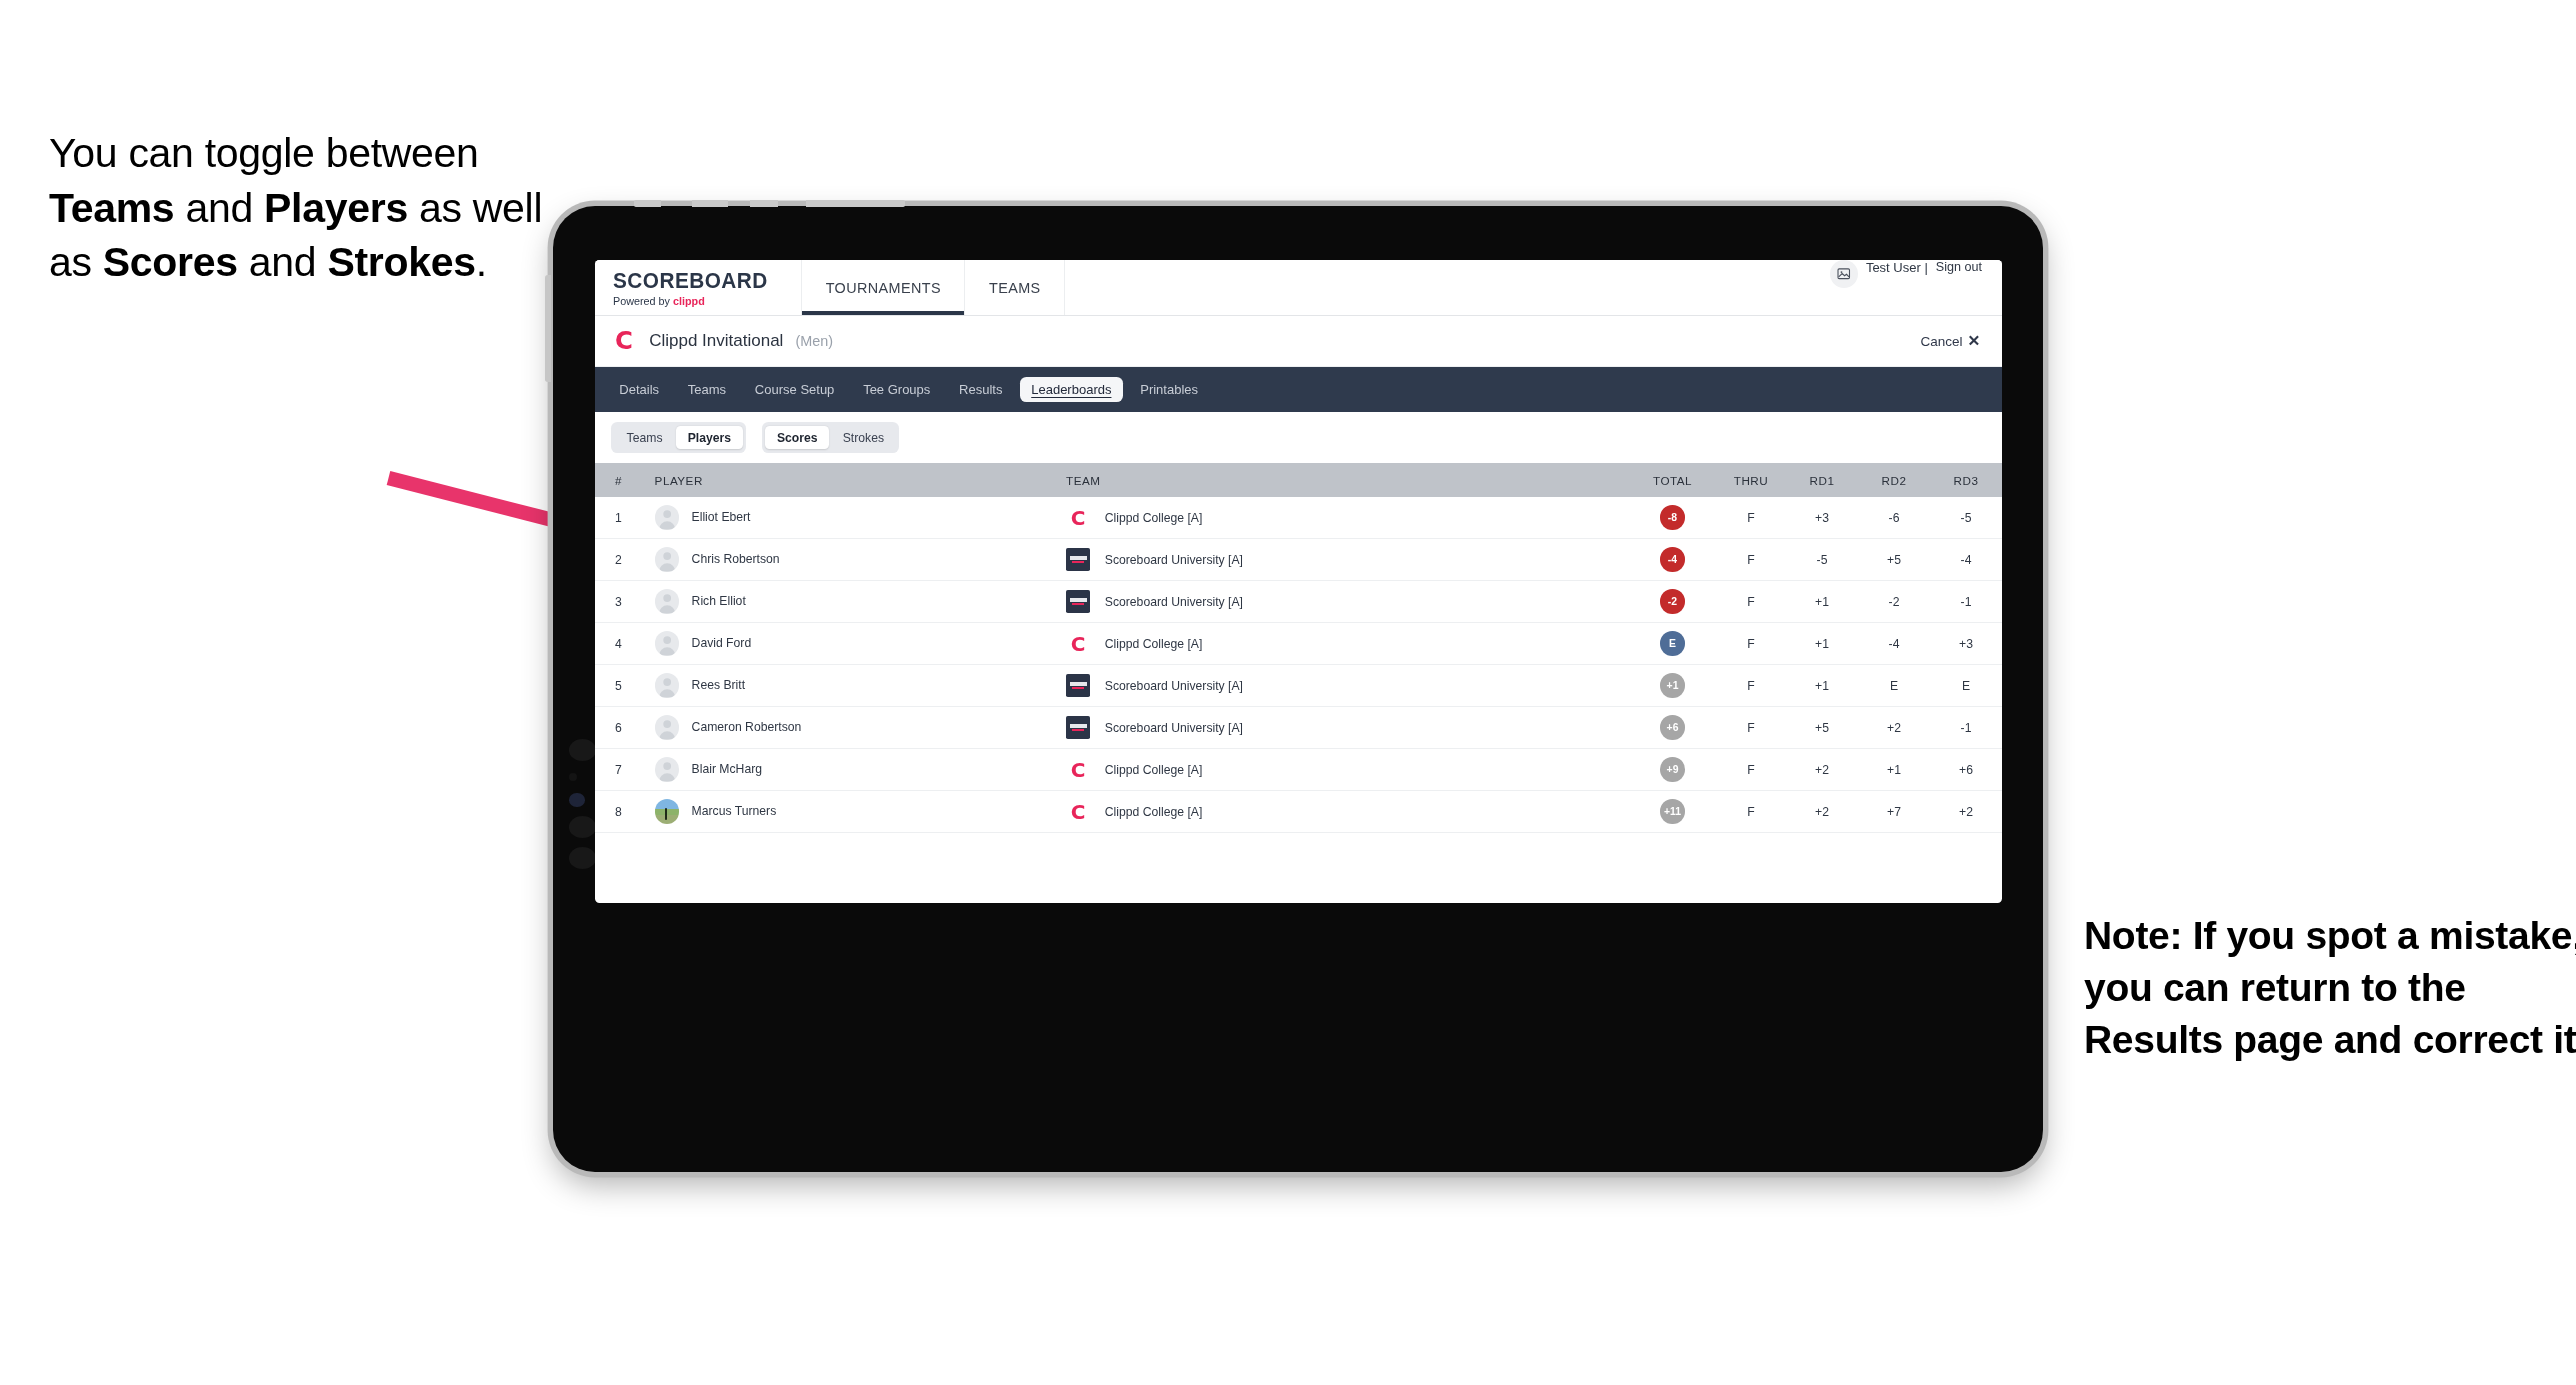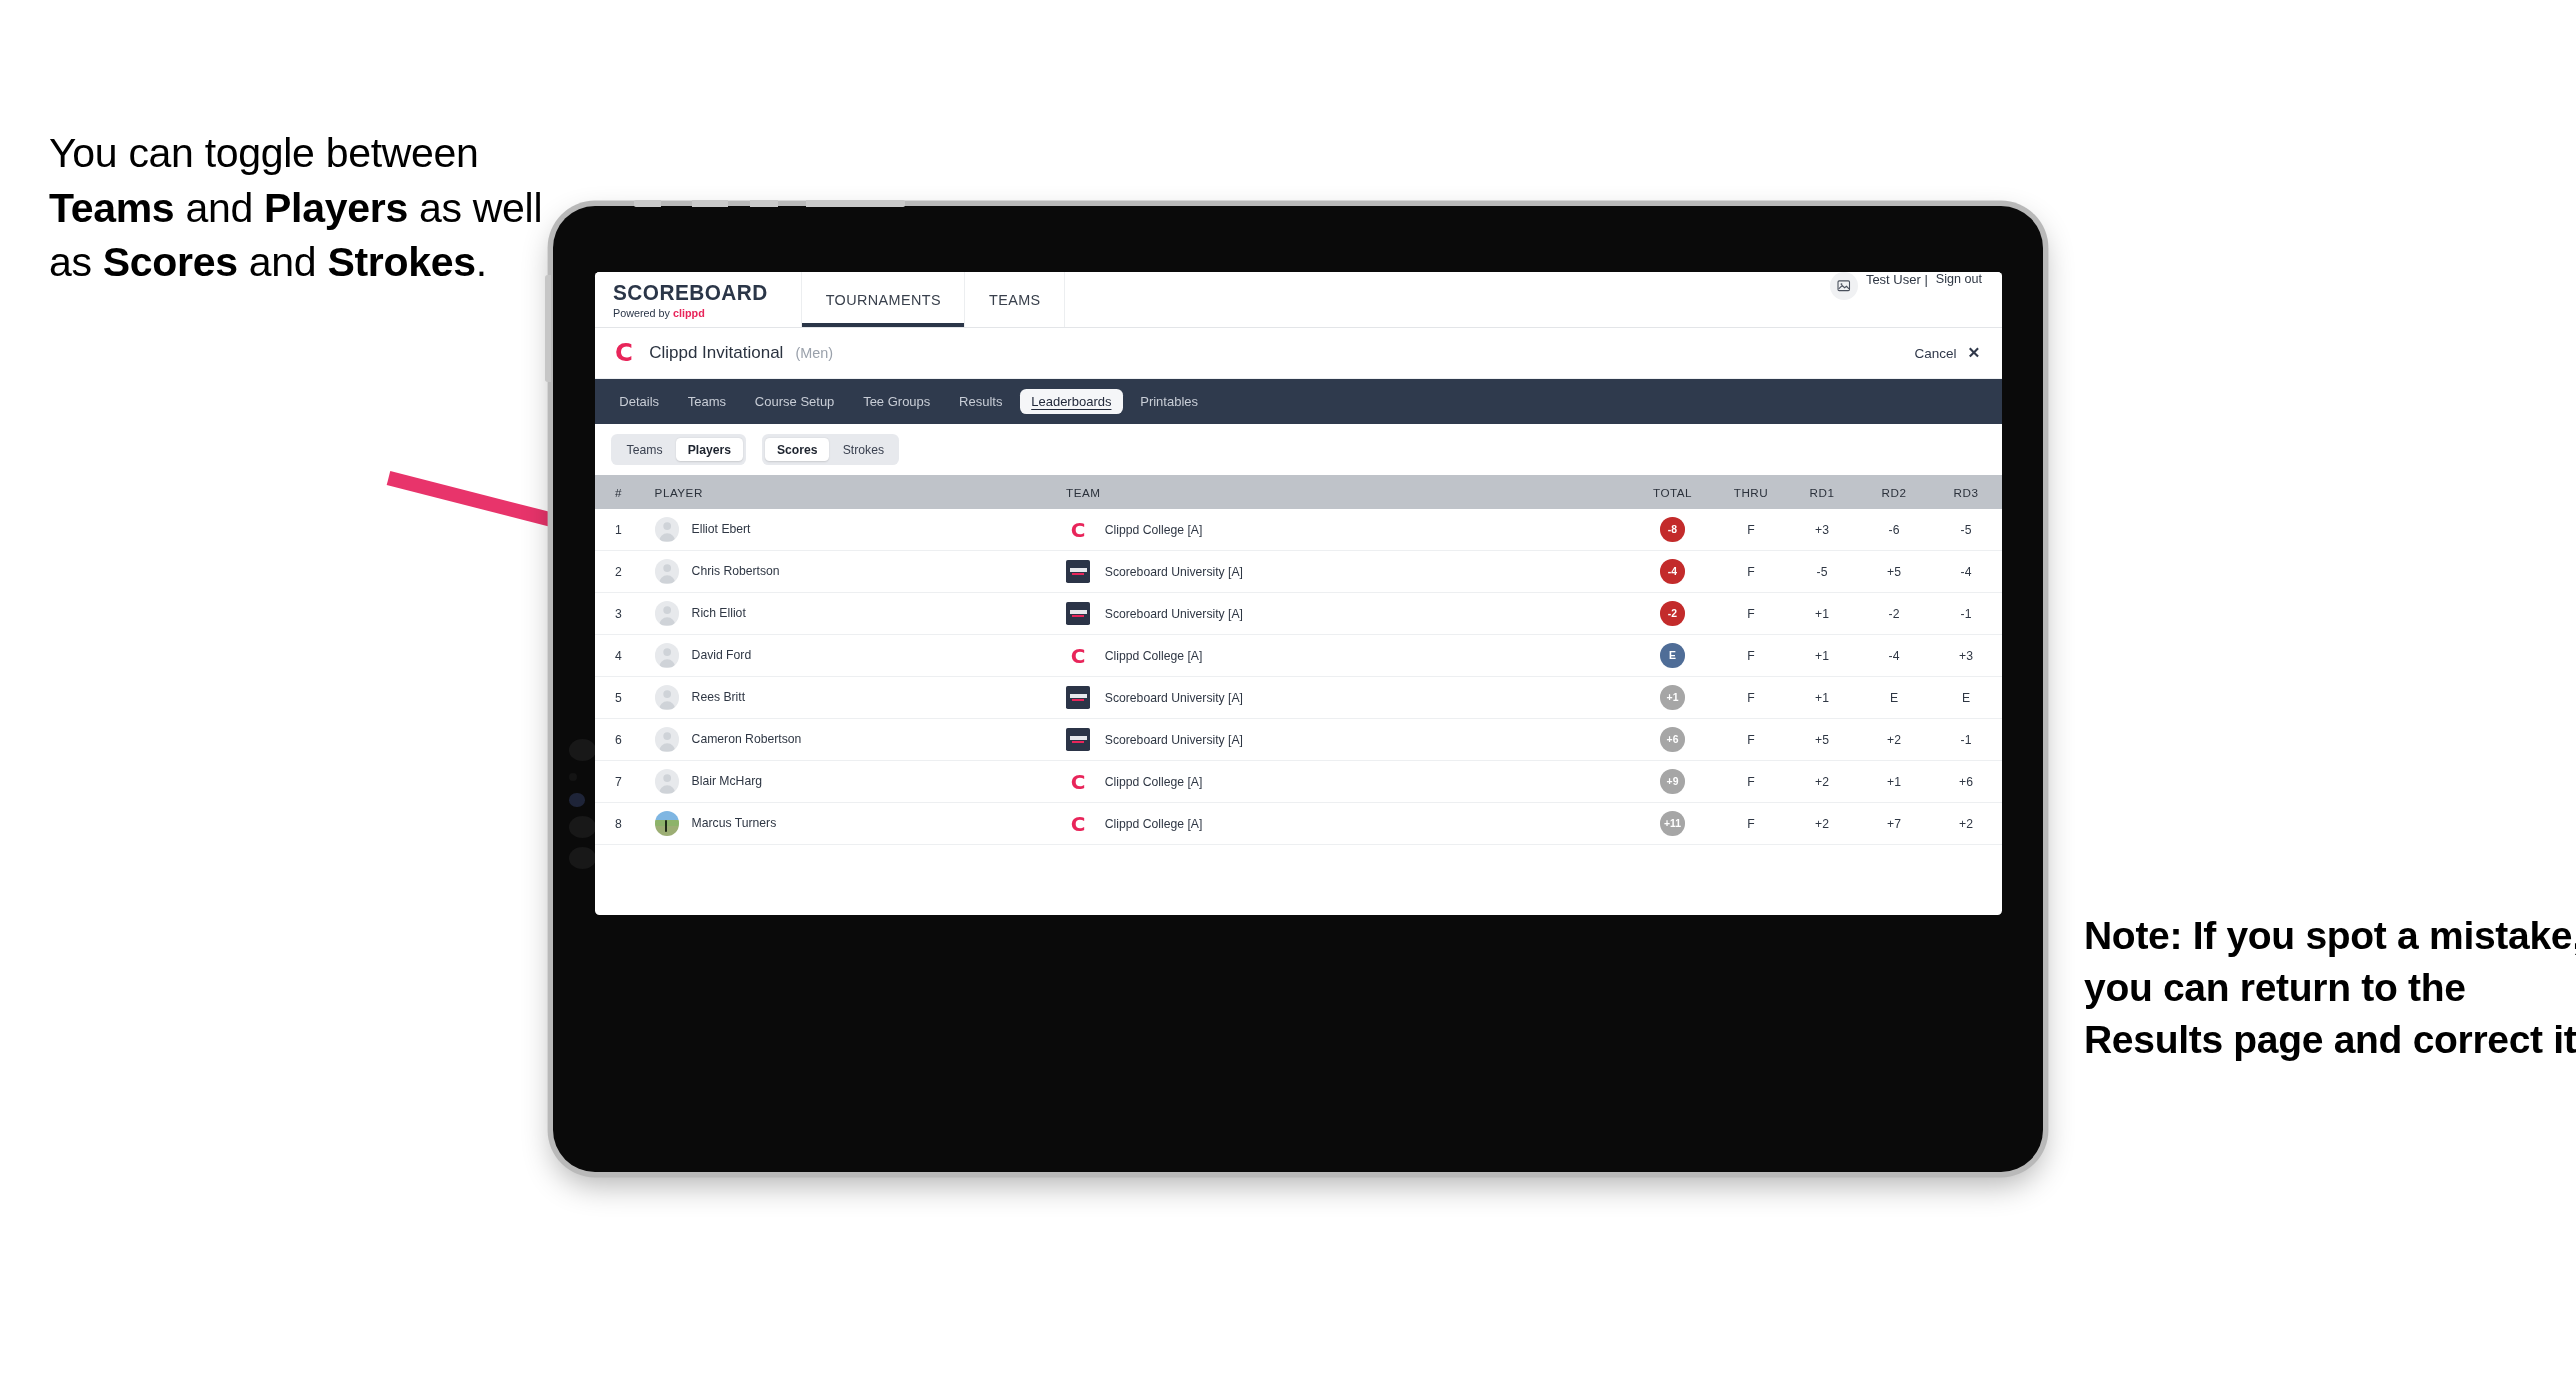--- a/index.html
+++ b/index.html
@@ -58,21 +58,21 @@
   .cam { position: absolute; left: 16.3px; border-radius: 50%; background: #181818; }
   .cam.c1 { top: 533px; width: 27px; height: 21.7px; }
   .cam.c2 { top: 567px; width: 8.1px;  height: 8.1px;  background:#141414; }
   .cam.c3 { top: 587px; width: 15.3px; height: 13.5px; background:#1e2438; }
   .cam.c4 { top: 610px; width: 27px; height: 21.7px; }
   .cam.c5 { top: 641px; width: 27px; height: 21.7px; }
 
   
   .screen {
     position: absolute;
-    left: 42px; top: 66px;
+    left: 42px; top: 54px;
     width: 1407px; height: 643px;
     background: #ffffff;
     border-radius: 4.5px;
     overflow: hidden;
     font-family: "Liberation Sans", sans-serif;
   }
 
   
   .topbar {
     display: flex; align-items: stretch;
@@ -125,21 +125,21 @@
     border-bottom: 0.9px solid #eef0f2;
   }
   .clogo {
     font-size: 24.4px; font-weight: 700; color: #e8255a;
     margin-right: 16.3px; line-height: 1;
     font-family: "DejaVu Sans", sans-serif;
   }
   .tour-name { font-size: 17px; color: #2b3340; }
   .tour-cat { font-size: 14.4px; color: #9aa1ab; margin-left: 12px; }
   .cancel {
-    margin-left: auto; display: flex; align-items: center; gap: 11px;
+    margin-left: auto; display: flex; align-items: center; gap: 5px;
     font-size: 13.5px; color: #30384a;
   }
   .xglyph { font-size: 15.3px; font-weight: 600; }
 
   
   .subnav {
     display: flex; align-items: center; gap: 5.4px;
     height: 45px; padding: 0 12.6px;
     background: #2f3a4d;
   }

